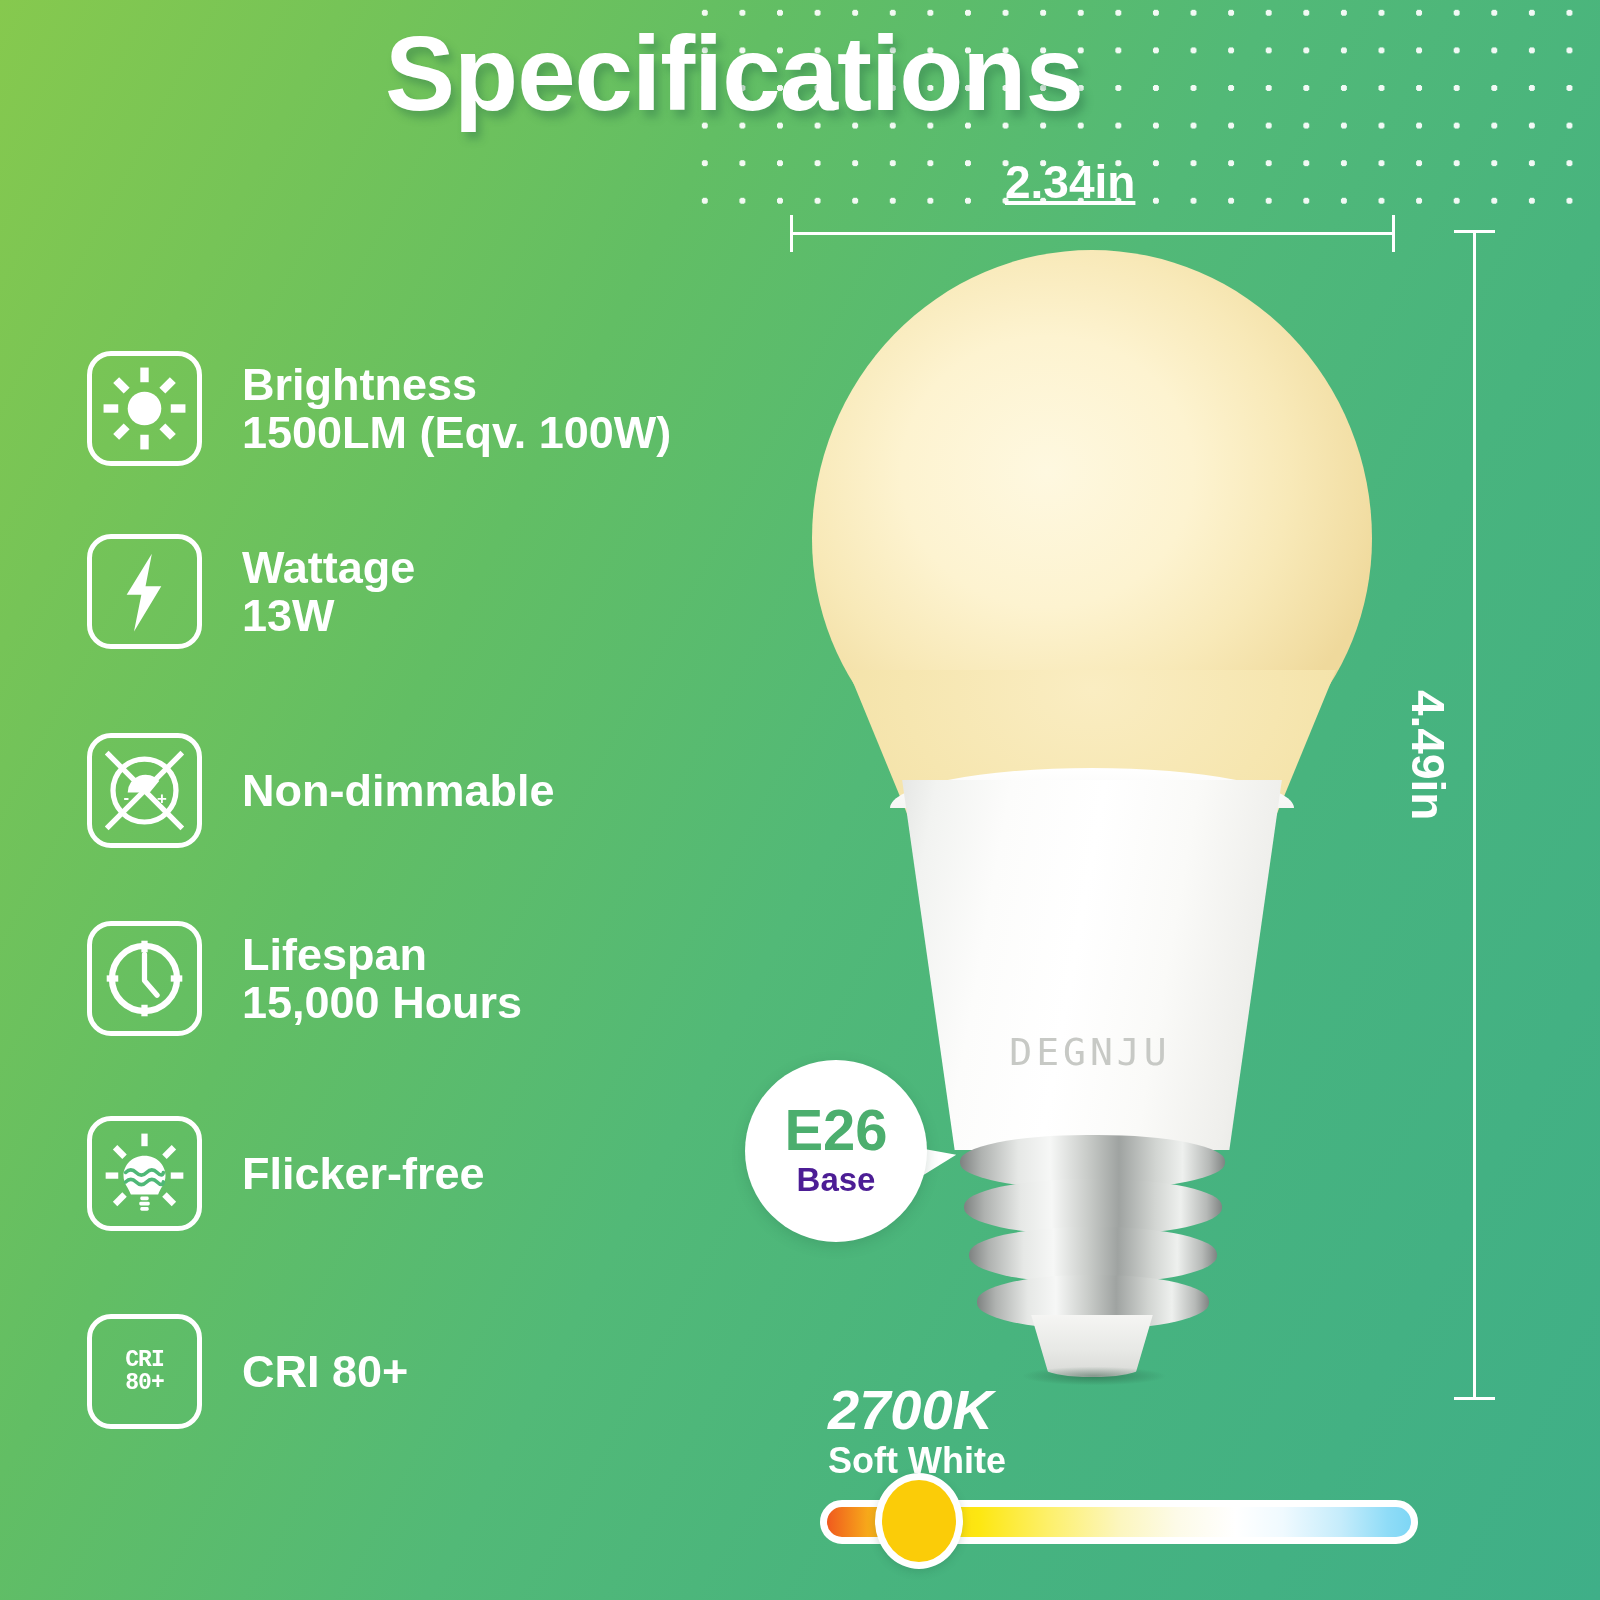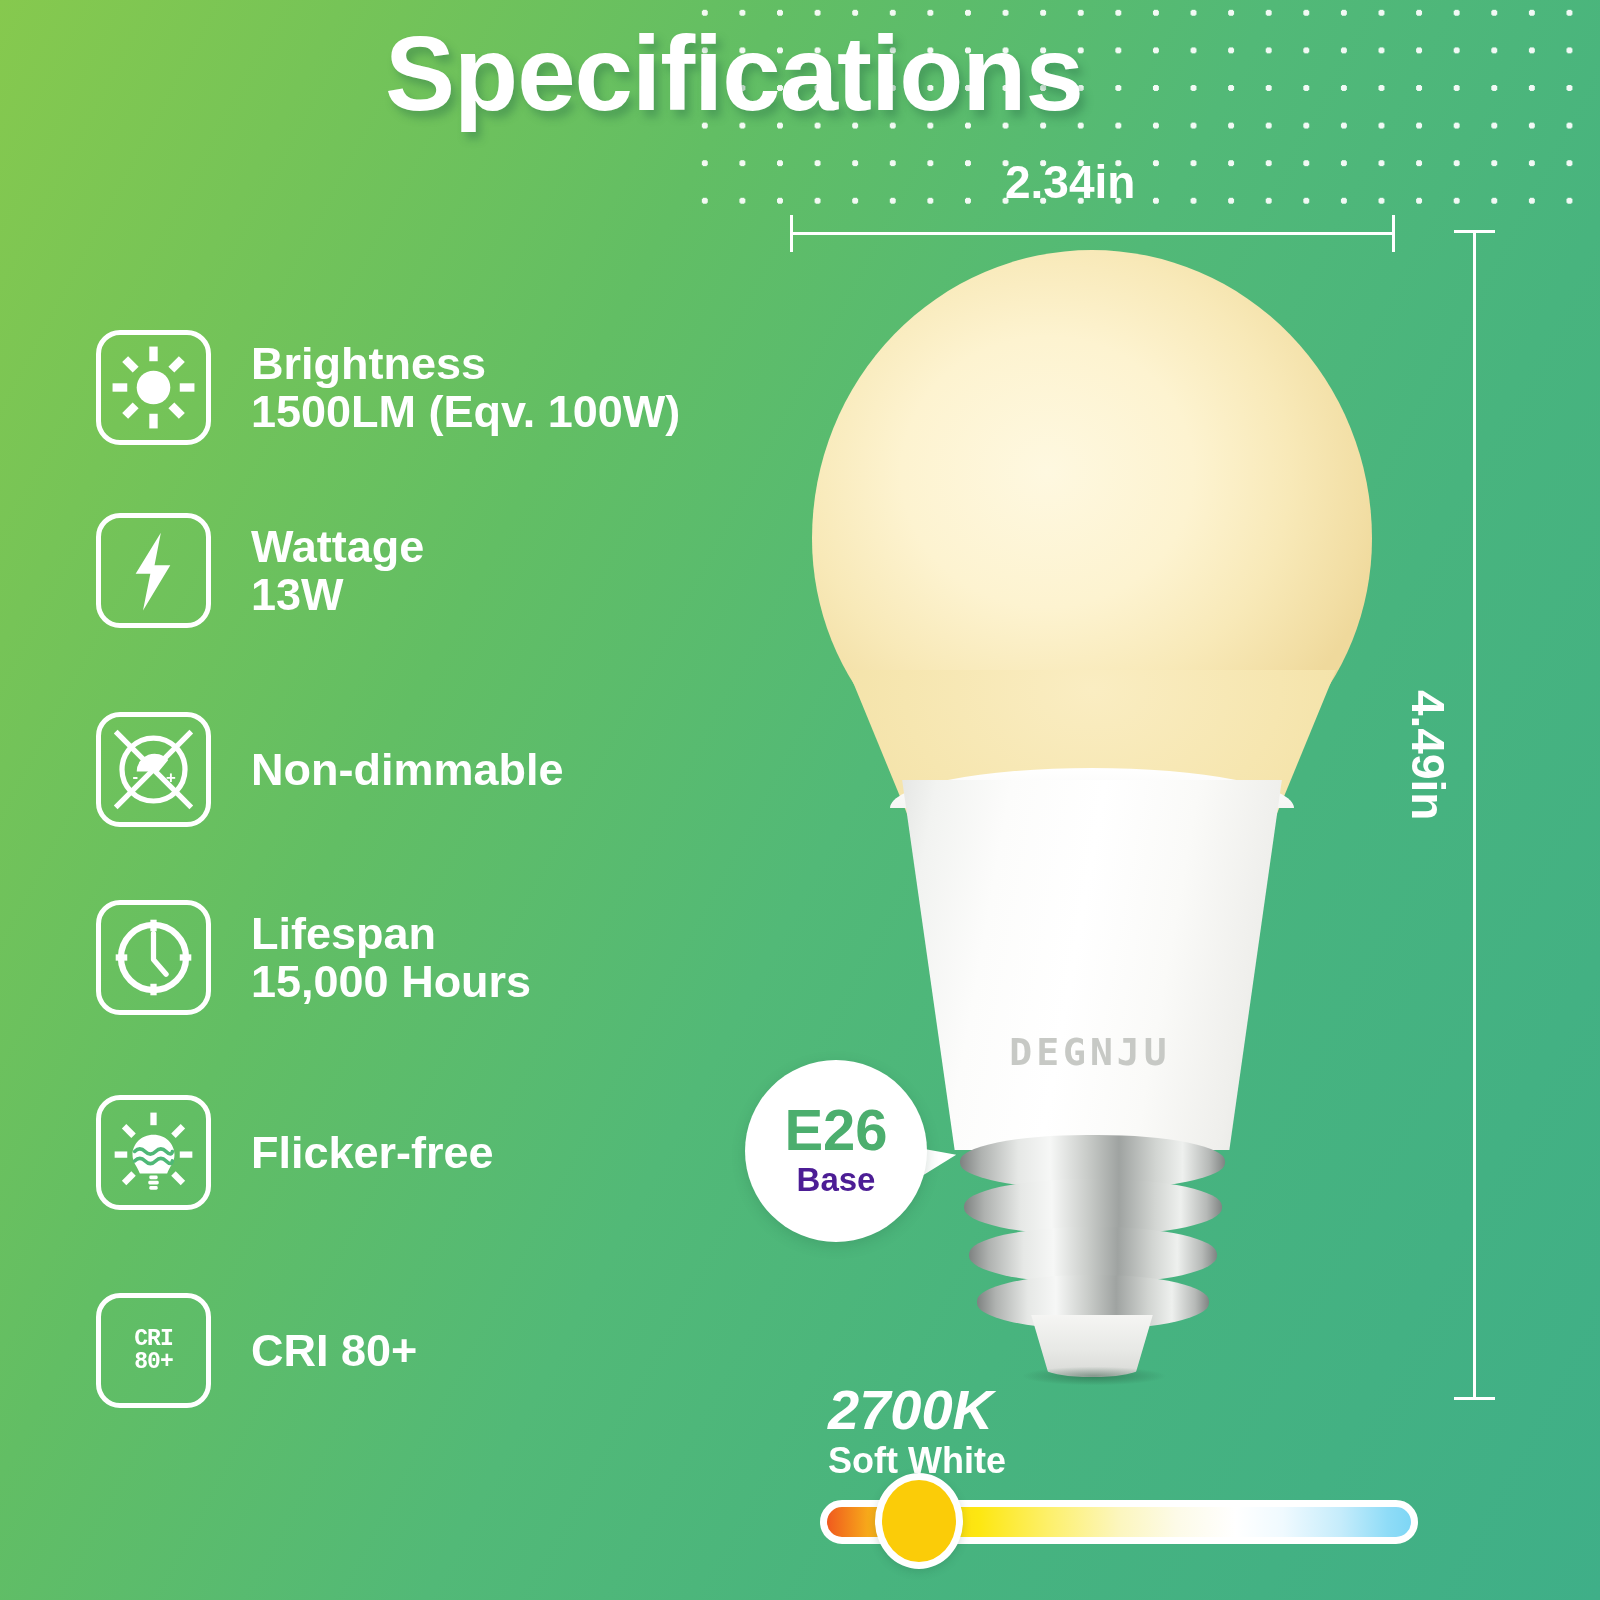--- a/index.html
+++ b/index.html
@@ -42,21 +42,21 @@
     font-size:105px;
     font-weight:bold;
     color:#ffffff;
     letter-spacing:-1px;
     text-shadow:5px 7px 9px rgba(40,110,70,.40);
     white-space:nowrap;
   }
 
   
   .spec-list { position:absolute; left:0; top:0; width:780px; height:1600px; }
-  .spec-row { position:absolute; left:96px; display:flex; align-items:center; }
+  .spec-row { position:absolute; left:87px; display:flex; align-items:center;margin-top:21px; }
   .spec-ico {
     width:115px; height:115px;
     border:5px solid #ffffff;
     border-radius:24px;
     flex:0 0 115px;
     position:relative;
   }
   .spec-ico svg { position:absolute; left:0; top:0; width:100%; height:100%; }
   .spec-txt { margin-left:40px; color:#ffffff; }
   .spec-txt .l1 { font-size:45px; font-weight:bold; line-height:1.06; white-space:nowrap; }
@@ -73,21 +73,21 @@
 
   
   .dim-h { position:absolute; left:790px; top:232px; width:605px; height:3px; background:#fff; }
   .dim-h::before, .dim-h::after {
     content:""; position:absolute; top:-17px; width:3px; height:37px; background:#fff;
   }
   .dim-h::before { left:0; }
   .dim-h::after { right:0; }
   .dim-h-label {
     position:absolute; left:1005px; top:155px;
-    font-size:46px; font-weight:bold; color:#ffffff; white-space:nowrap;
+    font-size:46px; font-weight:bold; color:#ffffff; white-space:nowrap;text-decoration:underline;
   }
 
   .dim-v { position:absolute; left:1473px; top:230px; width:3px; height:1170px; background:#fff; }
   .dim-v::before, .dim-v::after {
     content:""; position:absolute; left:-19px; width:41px; height:3px; background:#fff;
   }
   .dim-v::before { top:0; }
   .dim-v::after { bottom:0; }
   .dim-v-label {
     position:absolute; left:1455px; top:690px;
@@ -134,21 +134,21 @@
     border-radius:6px;
   }
   .bulb-neck-top {
     position:absolute; left:120px; top:528px; width:404px; height:40px;
     background:linear-gradient(180deg,#FFFFFF 0%, #F6F6F4 100%);
     border-radius:50%/100% 100% 0 0;
   }
   .brand {
     position:absolute; left:0; top:790px; width:640px;
     text-align:center;
-    font-size:38px; font-weight:bold; letter-spacing:4px;
+    font-size:38px; font-weight:normal; letter-spacing:4px;
     color:#C7C9C5;
     font-family:"DejaVu Sans Mono", monospace;
   }
 
   .bulb-base {
     position:absolute; left:190px; top:895px; width:265px; height:245px;
   }
   .thread {
     position:absolute; left:0; width:265px;
     background:linear-gradient(90deg,

